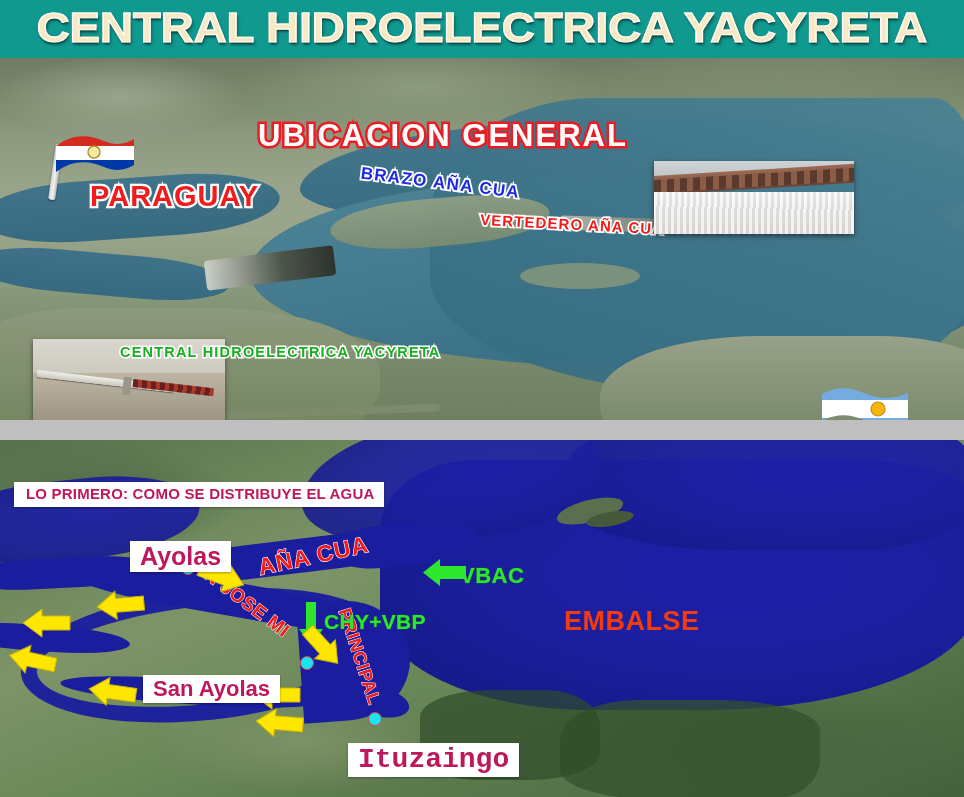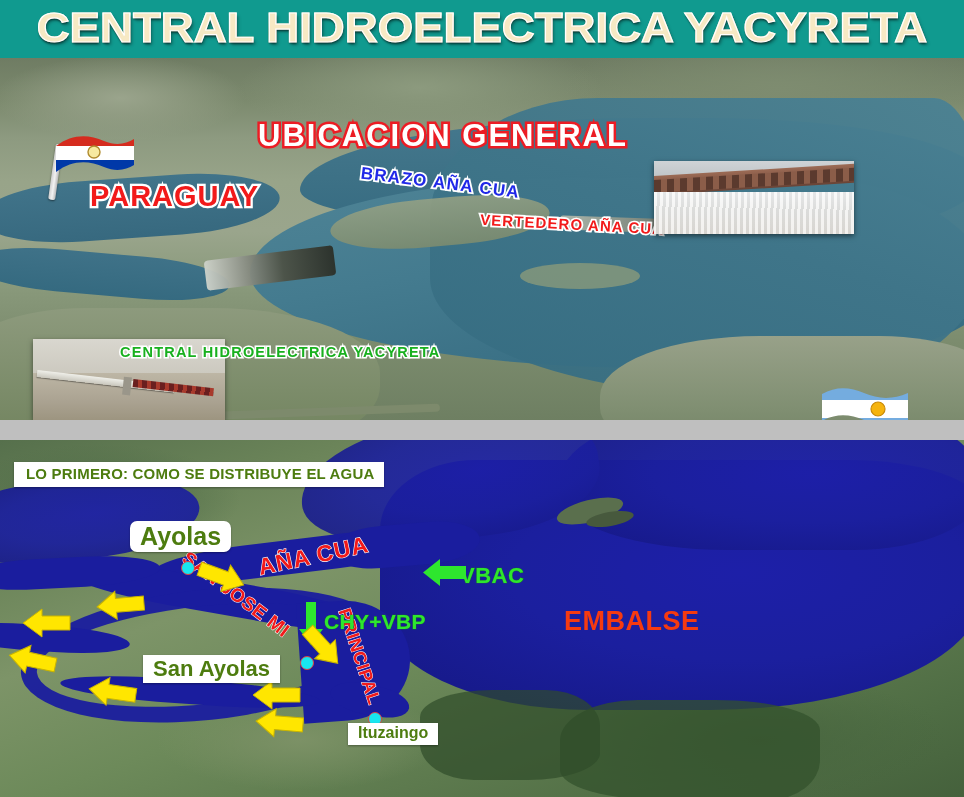--- a/index.html
+++ b/index.html
@@ -72,24 +72,25 @@
     position:absolute;
     background:radial-gradient(ellipse at 60% 45%, #1d1fa8 0%, #1b1f9e 45%, #171a8c 80%, #15197d 100%);
   }
   .sb-chan{ position:absolute; background:#1a1d9e; }
 
   .svgtext{ position:absolute; overflow:visible; }
   .svgtext text{ font-family:"Liberation Sans", sans-serif; font-weight:bold; }
 
   
   .placebox{
-    position:absolute; background:#ffffff; color:#4d7c0f;
+    position:absolute; background:#ffffff; color:#be185d;
     font-weight:bold; font-family:"Liberation Sans", sans-serif;
     padding:2px 10px 3px 10px; line-height:1.05; white-space:nowrap;
     box-shadow:0 1px 2px rgba(0,0,0,.35);
+    margin-top:20px;
   }
   #label-lo-primero{
     left:14px; top:462px; font-size:15px; letter-spacing:.2px;
     padding:4px 10px 5px 12px;
   }
 
   
   .inset{ position:absolute; overflow:hidden; box-shadow:0 2px 5px rgba(0,0,0,.5); }
 
   #inset-spillway{ left:654px; top:103px; width:200px; height:73px; }
@@ -358,18 +359,18 @@
     </svg>
     <svg class="svgtext" style="left:300px; top:192px; transform:rotate(48deg);" width="46" height="30" viewBox="0 0 46 30">
       <path d="M0,8 L26,8 L26,1 L45,15 L26,29 L26,22 L0,22 Z" fill="#ffe600" stroke="#c9b400" stroke-width="1"></path>
     </svg>
     <svg class="svgtext" style="left:148px; top:118px; transform:rotate(205deg);" width="46" height="30" viewBox="0 0 46 30"></svg>
 
     <div class="dot-cyan" style="left:181px; top:121px;"></div>
     <div class="dot-cyan" style="left:300px; top:216px;"></div>
     <div class="dot-cyan" style="left:368px; top:272px;"></div>
 
-    <div class="placebox" style="left:130px; top:81px; font-size:25px;border-radius:7px;">Ayolas</div>
+    <div class="placebox" style="left:130px; top:81px; font-size:25px;">Ayolas</div>
     <div class="placebox" style="left:143px; top:215px; font-size:22px;">San Ayolas</div>
-    <div class="placebox" style="left:348px; top:283px; font-size:16px;">Ituzaingo</div>
+    <div class="placebox" style="left:348px; top:283px; font-size:28px;font-family:Liberation Mono, monospace;">Ituzaingo</div>
 
   </div>
 </div>
 
 </body></html>

